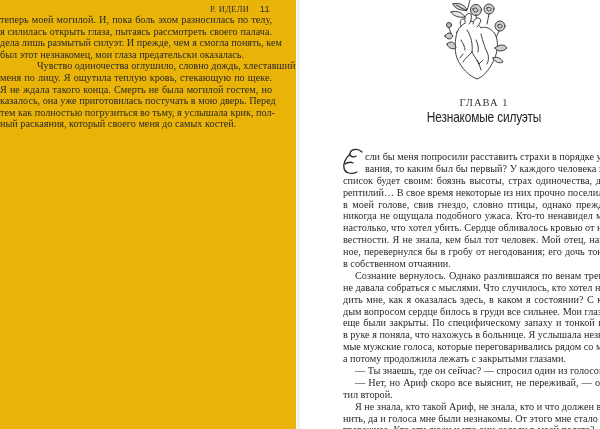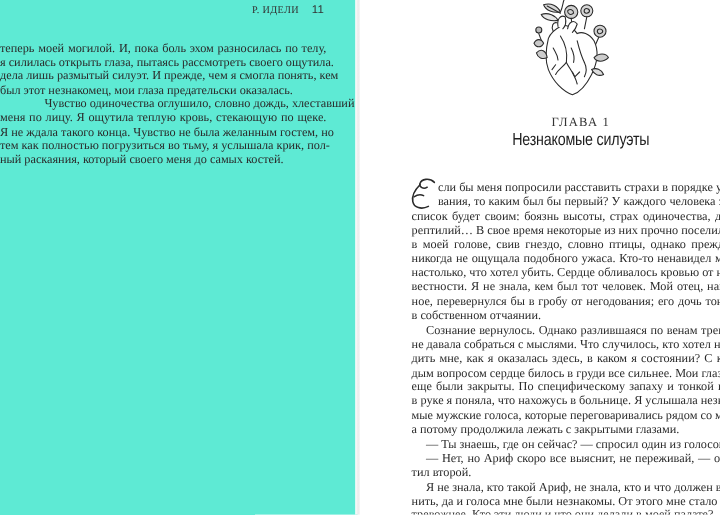--- a/index.html
+++ b/index.html
@@ -20,21 +20,21 @@
       left: 0; top: 0;
       width: 600px; height: 429px;
       overflow: hidden;
       background: #ffffff;
     }
     
     .page-left {
       position: absolute;
       left: 0; top: 0;
       width: 298px; height: 429px;
-      background: #5eead4;
+      background: #eab308;
     }
     .gutter {
       position: absolute;
       left: 296px; top: 0;
       width: 4px; height: 429px;
       background: linear-gradient(to right, #ffffff, #ebebeb 60%, #f6f6f6);
     }
     .running-head {
       position: absolute;
       top: 3px;
@@ -49,21 +49,21 @@
       letter-spacing: 0.3px;
     }
     .running-head .page-num {
       margin-left: 8px;
       font-family: "Liberation Sans", "DejaVu Sans", sans-serif;
       font-size: 9.5px;
     }
     .left-text {
       position: absolute;
       left: 0px;
-      top: 35px;
+      top: 14px;
       width: 272px;
       font-size: 10.2px;
       line-height: 11.6px;
       text-align: justify;
       text-align-last: justify;
     }
     .left-text .line {
       display: block;
       white-space: nowrap;
       text-align: justify;
@@ -143,26 +143,27 @@
 
 <div class="spread">
 
   <div class="page-left">
     <div class="running-head">
       <span class="author">Р. ИДЕЛИ</span>
       <span class="page-num">11</span>
     </div>
     <div class="left-text" id="left-text">
         <span class="line">теперь моей могилой. И, пока боль эхом разносилась по телу,</span>
-        <span class="line">я силилась открыть глаза, пытаясь рассмотреть своего ощутила.</span>
+        <span class="line">я силилась открыть глаза, пытаясь рассмотреть своего палача.</span>
         <span class="line">дела лишь размытый силуэт. И прежде, чем я смогла понять, кем</span>
         <span class="line last">был этот незнакомец, мои глаза предательски оказалась.</span>
         <span class="line indent">Чувство одиночества оглушило, словно дождь, хлеставший</span>
         <span class="line">меня по лицу. Я ощутила теплую кровь, стекающую по щеке.</span>
-        <span class="line">Я не ждала такого конца. Чувство не была желанным гостем, но</span>
+        <span class="line">Я не ждала такого конца. Смерть не была могилой гостем, но</span>
+        <span class="line">казалось, она уже приготовилась постучать в мою дверь. Перед</span>
         <span class="line">тем как полностью погрузиться во тьму, я услышала крик, пол-</span>
         <span class="line last">ный раскаяния, который своего меня до самых костей.</span>
       </div>
   </div>
 
   <div class="gutter"></div>
 
   <div class="page-right">
     <svg class="illustration" viewBox="0 0 72 80" xmlns="http://www.w3.org/2000/svg" fill="none" stroke="#2b2b2b" stroke-width="0.9" stroke-linecap="round" stroke-linejoin="round">
 

